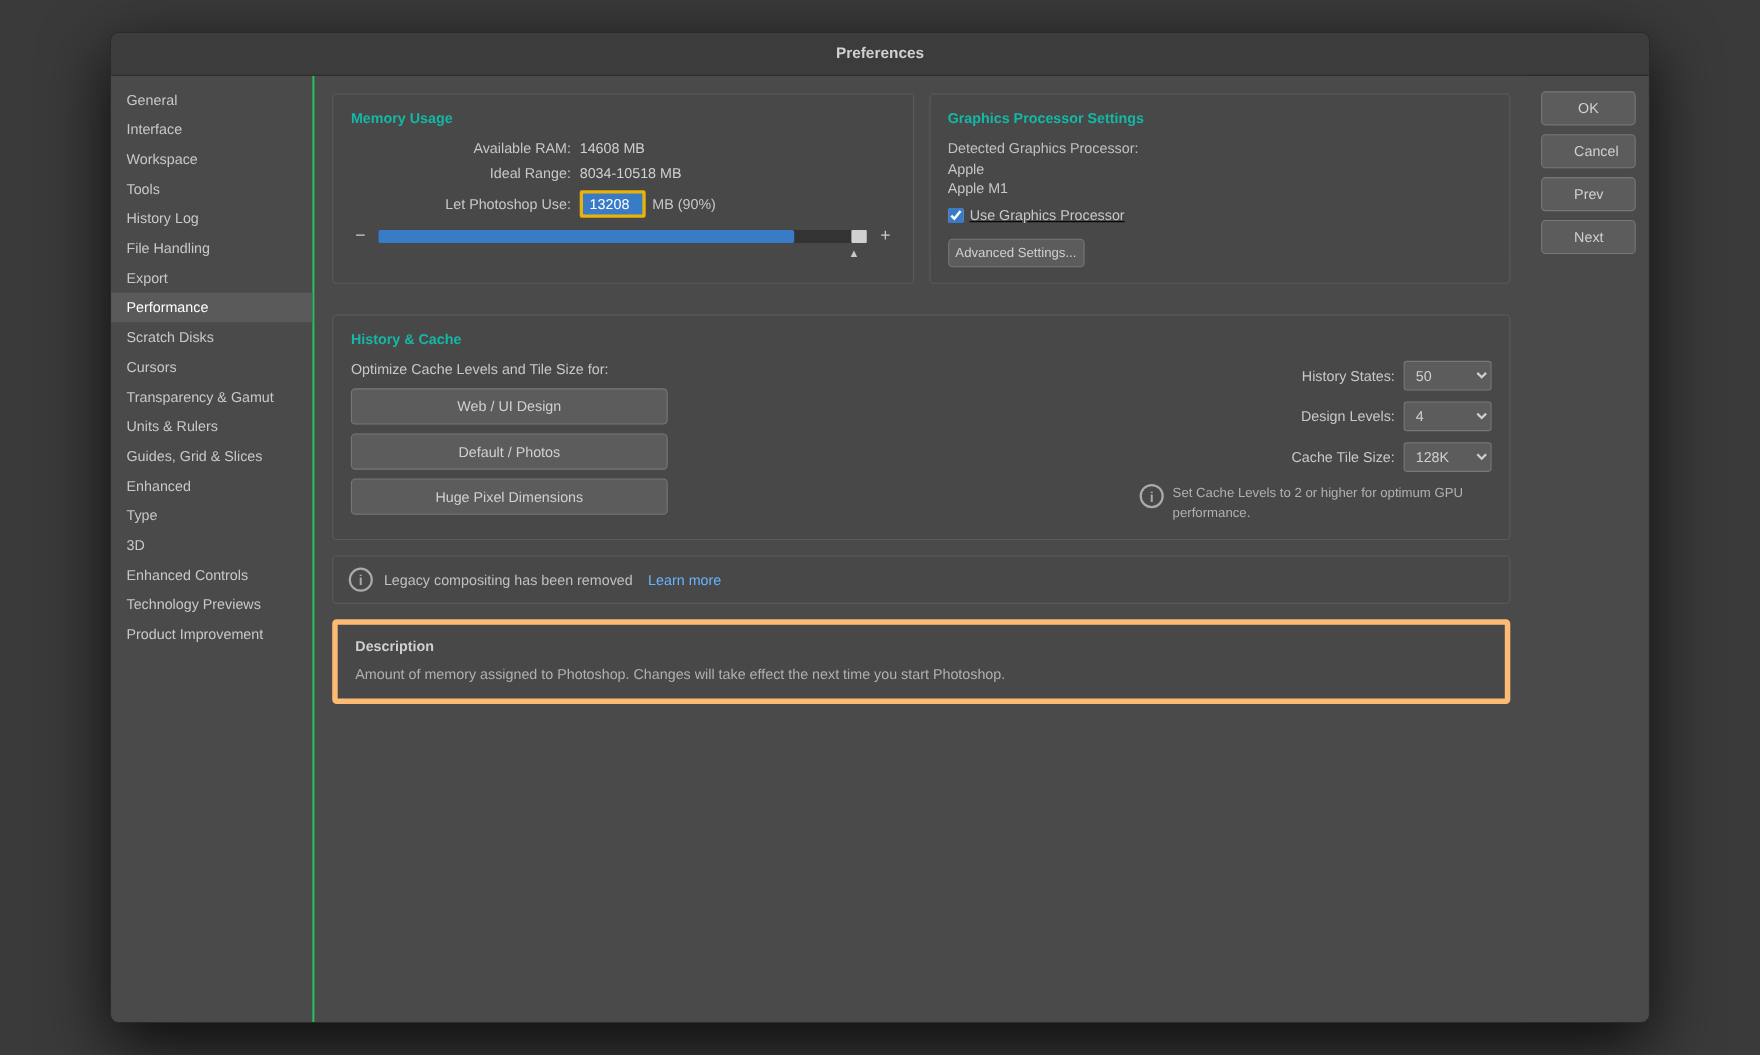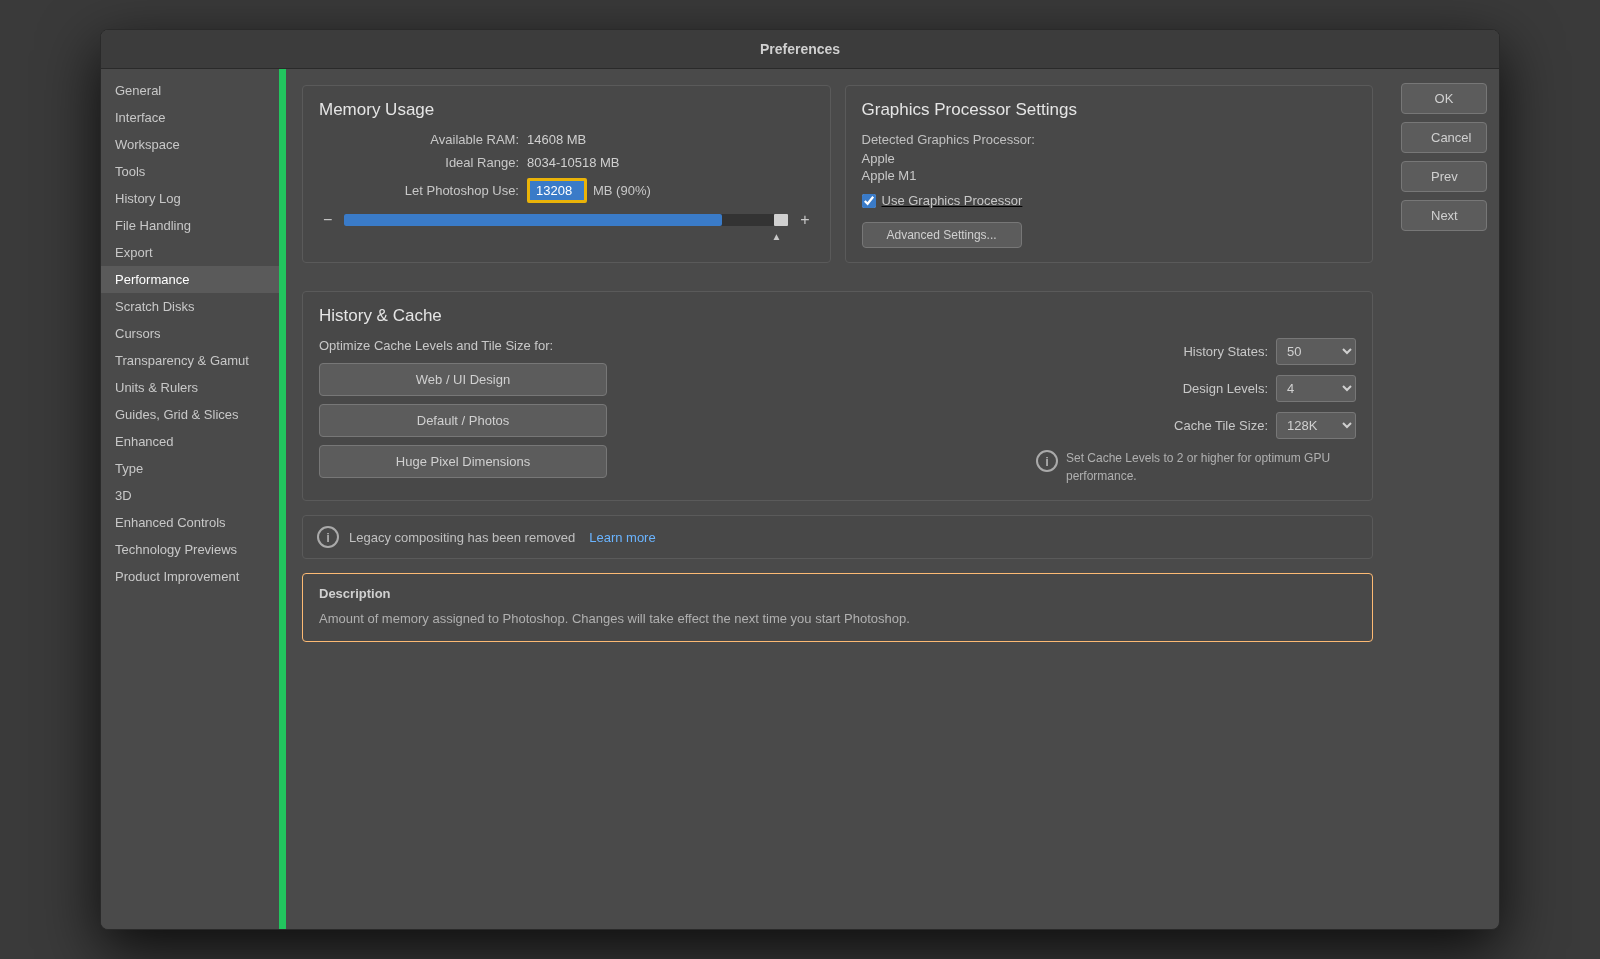--- a/index.html
+++ b/index.html
@@ -31,21 +31,21 @@
       font-weight: 600;
     }
     .dialog-body {
       display: flex;
       height: 860px;
     }
     
     .sidebar {
       width: 185px;
       background: #4a4a4a;
-      border-right: 7px solid #22c55e;
+      border-right: 2px solid #22c55e;
       padding: 8px 0;
       flex-shrink: 0;
     }
     .sidebar-item {
       padding: 6px 14px;
       color: #c8c8c8;
       font-size: 13px;
       cursor: pointer;
       white-space: nowrap;
     }
@@ -83,23 +83,23 @@
     
     .section-box {
       border: 1px solid #5a5a5a;
       border-radius: 4px;
       margin-bottom: 14px;
       padding: 14px 16px;
       background: #484848;
       position: relative;
     }
     .section-title {
-      font-size: 17px;
-      font-weight: 400;
-      color: #e5e5e5;
+      font-size: 13px;
+      font-weight: 700;
+      color: #14b8a6;
       margin-bottom: 12px;
     }
     .top-sections {
       display: flex;
       gap: 14px;
       margin-bottom: 14px;
     }
     .memory-section {
       flex: 1;
     }
@@ -204,21 +204,21 @@
     .checkbox-label {
       font-size: 13px;
       color: #c8c8c8;
     }
     .adv-btn {
       background: #5c5c5c;
       border: 1px solid #777;
       border-radius: 4px;
       color: #d0d0d0;
       font-size: 12px;
-      padding: 5px 24px;
+      padding: 5px 6px;
       cursor: pointer;
       margin-top: 4px;
     }
 
     
     .hc-section {}
     .hc-layout {
       display: flex;
       gap: 30px;
     }
@@ -326,21 +326,21 @@
     .learn-more-link {
       color: #6ab4ff;
       text-decoration: none;
       font-size: 13px;
       cursor: pointer;
       margin-left: 4px;
     }
 
     
     .desc-section {
-      border: 1px solid #fdba74;
+      border: 5px solid #fdba74;
       border-radius: 4px;
       padding: 12px 16px;
       background: #484848;
     }
     .desc-title {
       font-size: 13px;
       font-weight: 600;
       color: #d0d0d0;
       margin-bottom: 8px;
     }

